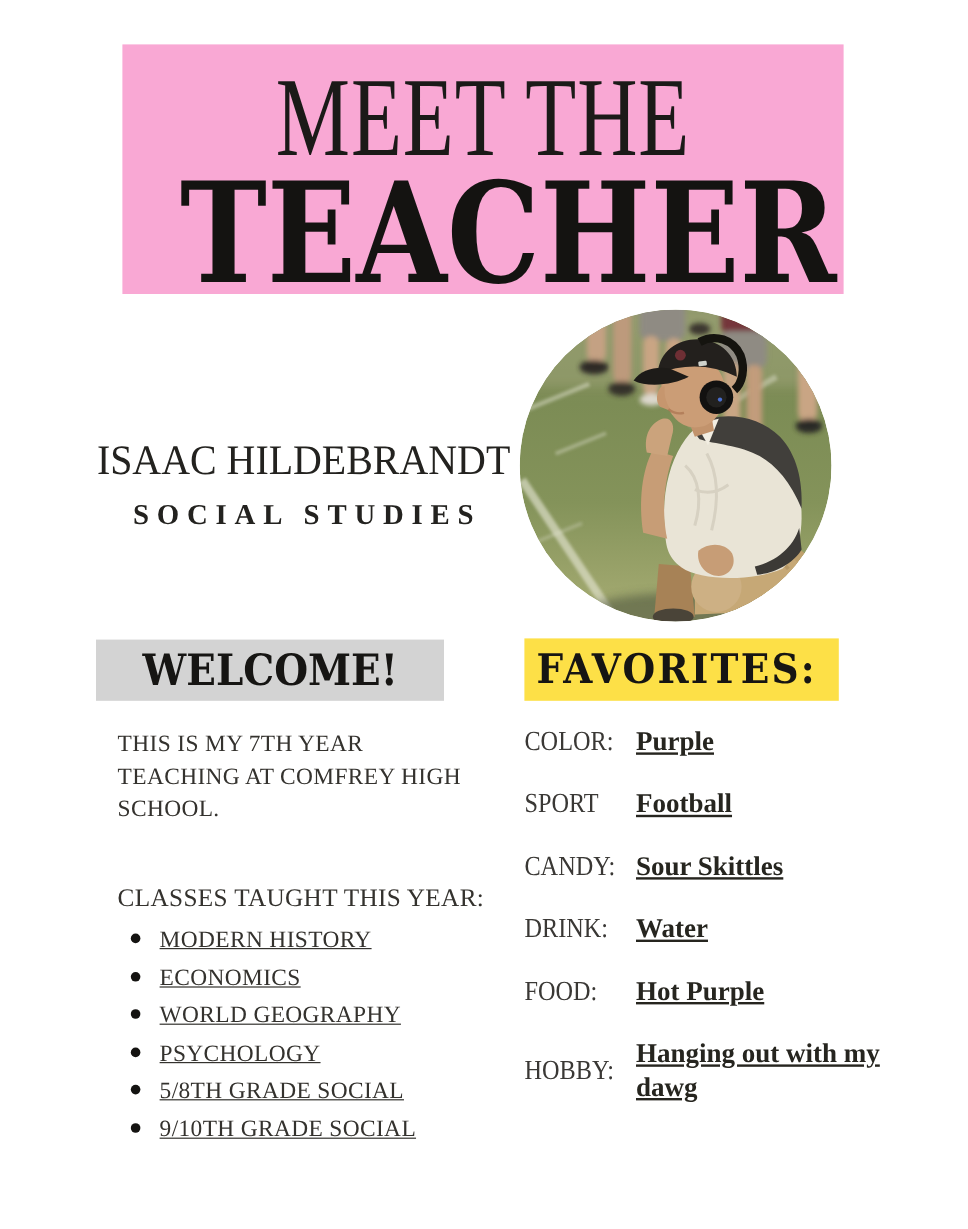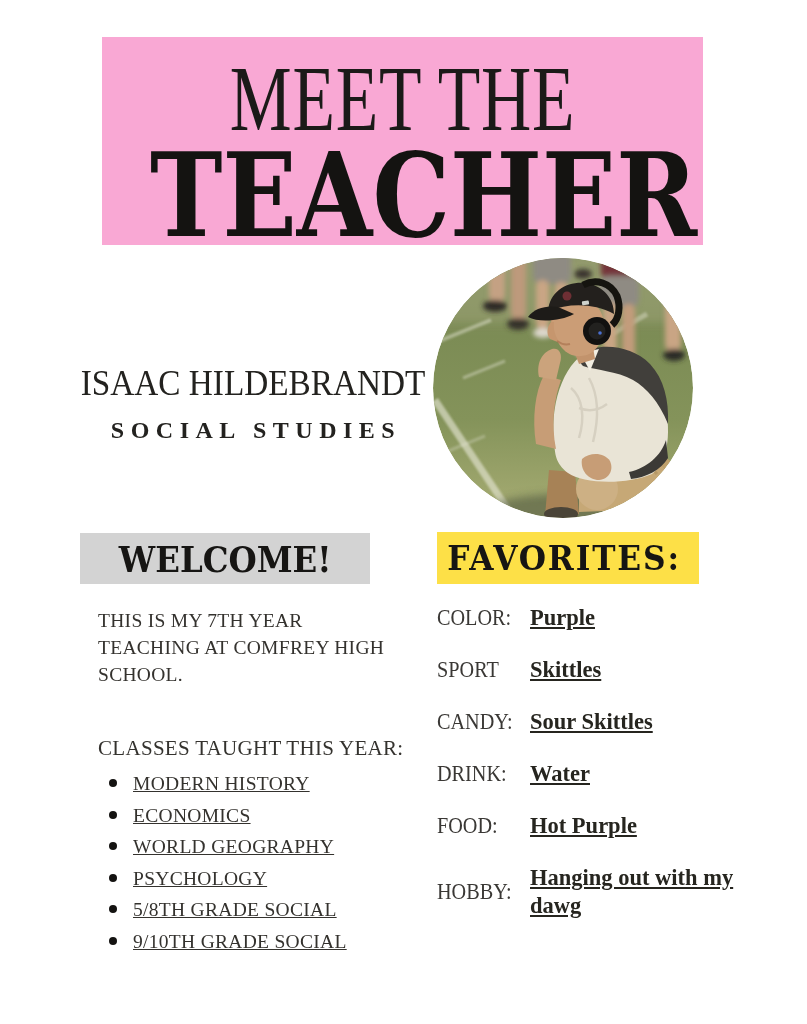--- a/index.html
+++ b/index.html
@@ -248,21 +248,21 @@
     </ul>
   </div>
 
   <div class="favorites-list">
     <div class="fav-row">
       <span class="fav-label">COLOR:</span>
       <span class="fav-value">Purple</span>
     </div>
     <div class="fav-row">
       <span class="fav-label">SPORT</span>
-      <span class="fav-value">Skittles</span>
+      <span class="fav-value">Football</span>
     </div>
     <div class="fav-row">
       <span class="fav-label">CANDY:</span>
       <span class="fav-value">Sour Skittles</span>
     </div>
     <div class="fav-row">
       <span class="fav-label">DRINK:</span>
       <span class="fav-value">Water</span>
     </div>
     <div class="fav-row">

